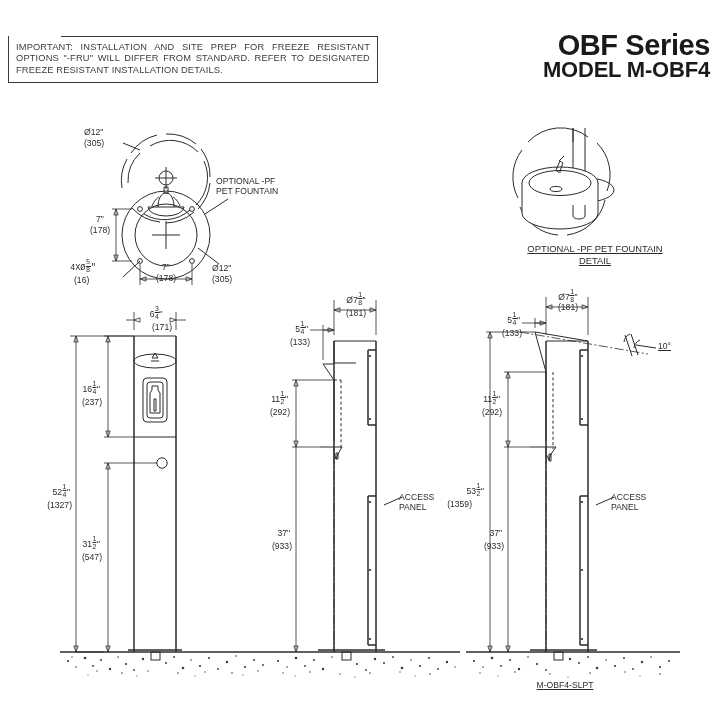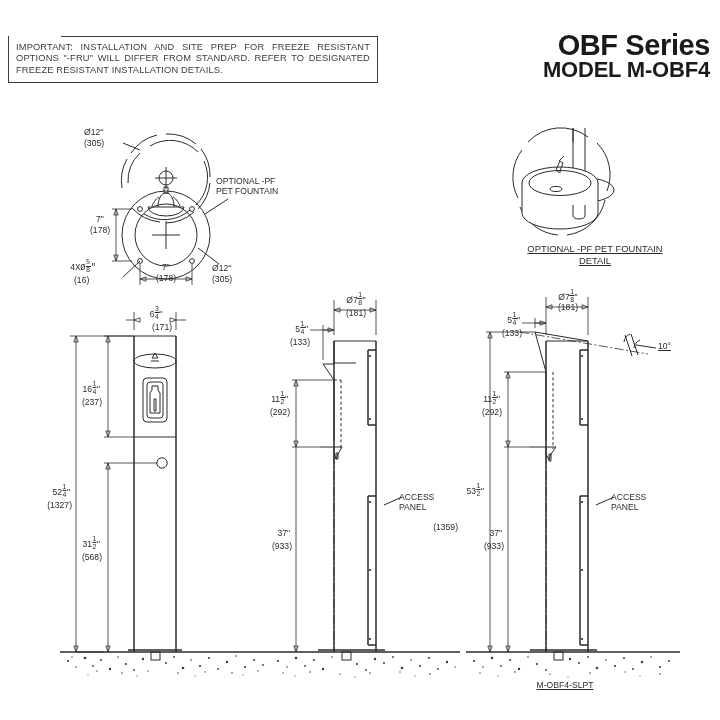--- a/index.html
+++ b/index.html
@@ -260,21 +260,21 @@
       <path class="dim" d="M76,652 l-2.2,-6 l4.4,0 z" fill="#2b2b2b"></path>
     </g>
   </svg>
   <div class="lbl c" style="left:156px;top:305px;"><span>6</span><span class="fr"><i>3</i><i class="dn">4</i></span><span>"</span></div>
   <div class="lbl c" style="left:140px;top:322px;margin-left:22px;">(171)</div>
 
   <div class="lbl r" style="left:100px;top:380px;"><span>16</span><span class="fr"><i>1</i><i class="dn">4</i></span><span>"</span></div>
   <div class="lbl r" style="left:102px;top:397px;">(237)</div>
 
   <div class="lbl r" style="left:100px;top:535px;"><span>31</span><span class="fr"><i>1</i><i class="dn">2</i></span><span>"</span></div>
-  <div class="lbl r" style="left:102px;top:552px;">(568)</div>
+  <div class="lbl r" style="left:102px;top:552px;">(547)</div>
 
   <div class="lbl r" style="left:70px;top:483px;"><span>52</span><span class="fr"><i>1</i><i class="dn">4</i></span><span>"</span></div>
   <div class="lbl r" style="left:72px;top:500px;">(1327)</div>
 
   <svg width="720" height="720">
     <g>
       <path class="ln-th" d="M334,341 L334,652"></path>
       <path class="ln-th" d="M376,341 L376,652"></path>
       <path class="ln" d="M334,341 L376,341"></path>
 
@@ -483,21 +483,21 @@
     <path class="ln" d="M636,345 L656,348"></path>
   </svg>
   <div class="lbl c" style="left:568px;top:288px;"><span>Ø7</span><span class="fr"><i>1</i><i class="dn">8</i></span><span>"</span></div>
   <div class="lbl c" style="left:568px;top:302px;">(181)</div>
   <div class="lbl r" style="left:520px;top:311px;"><span>5</span><span class="fr"><i>1</i><i class="dn">4</i></span><span>"</span></div>
   <div class="lbl r" style="left:522px;top:328px;">(133)</div>
   <div class="lbl" style="left:658px;top:341px;text-decoration:underline;">10°</div>
   <div class="lbl r" style="left:500px;top:390px;"><span>11</span><span class="fr"><i>1</i><i class="dn">2</i></span><span>"</span></div>
   <div class="lbl r" style="left:502px;top:407px;">(292)</div>
   <div class="lbl r" style="left:484px;top:482px;"><span>53</span><span class="fr"><i>1</i><i class="dn">2</i></span><span>"</span></div>
-  <div class="lbl r" style="left:458px;top:499px;margin-top:23px;">(1359)</div>
+  <div class="lbl r" style="left:472px;top:499px;">(1359)</div>
   <div class="lbl r" style="left:502px;top:528px;">37"</div>
   <div class="lbl r" style="left:504px;top:541px;">(933)</div>
   <div class="lbl" style="left:611px;top:492px;">ACCESS
 PANEL</div>
 
   <div class="cap2" style="left:565px;top:680px;">M-OBF4-SLPT</div>
 
 </div>
 
 </body></html>

